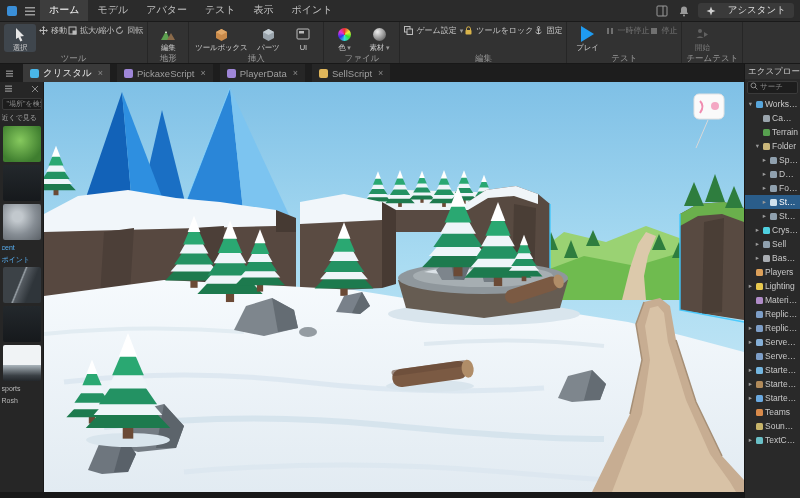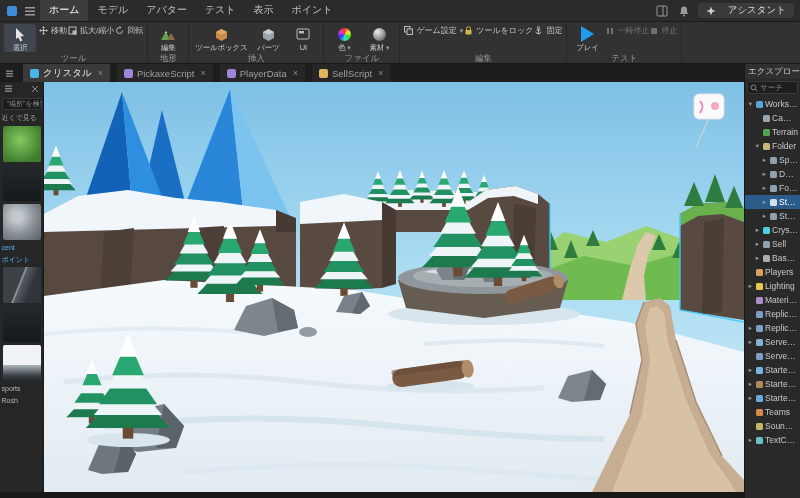--- a/index.html
+++ b/index.html
@@ -53,21 +53,21 @@
   .th-road{background:linear-gradient(112deg,#3c4247 42%,#9aa2a8 45%,#555b61 48%,#2f353a 70%)}
   .th-car{background:linear-gradient(#f0f3f5 55%,#aab4bb 56%,#3a4045 85%,#23272b)}
   .tb-link{font-size:7px;color:#58aef0;width:40px;white-space:nowrap;overflow:hidden;line-height:9px}
   .tb-grey{color:#b9b9b9}
   
   .viewport{width:700px;height:410px;position:relative;background:#0c0c0c}
   .viewport svg{display:block;width:700px;height:410px}
   
   .explorer{width:56px;background:#292929;border-left:1px solid #171717;display:flex;flex-direction:column;font-size:8.5px}
   .x-head{height:15px;display:flex;align-items:center;justify-content:space-between;padding:0 3px;color:#cfcfcf;background:#303030;white-space:nowrap;overflow:hidden;flex:none}
-  .x-search{height:13px;margin:2px;background:#1d1d1d;border:1px solid #3a3a3a;border-radius:2px;display:flex;align-items:center;gap:2px;padding:0 2px;color:#8a8a8a;font-size:7.5px;flex:none}
+  .x-search{height:13px;margin:2px;background:#1d1d1d;border:1px solid #3a3a3a;border-radius:2px;display:flex;gap:2px;padding:0 2px;color:#8a8a8a;font-size:7.5px;flex:none}
   .x-tree{flex:1;overflow:hidden;padding-top:1px}
   .xr{height:14px;display:flex;align-items:center;gap:2px;padding-right:2px;color:#c9c9c9;white-space:nowrap}
   .xr.sel{background:#2a5d8a;color:#fff}
   .xa{width:7px;font-size:6.5px;color:#9a9a9a;text-align:center;flex:none}
   .xi{width:7px;height:7px;border-radius:1.5px;flex:none}
   .xl{overflow:hidden;text-overflow:ellipsis;font-size:8.5px}
   .d0{padding-left:2px}.d1{padding-left:9px}.d2{padding-left:16px}
   .bottomstrip{height:8px;background:#181818}
 </style>
 </head>
@@ -280,20 +280,35 @@
                 <rect x="1" y="1" width="6" height="6" fill="#bbb"></rect>
               </svg>
             <span>停止</span>
           </div>
         </div>
       </div>
       <div class="rg-label">テスト</div>
     </div>
 
 
+    <div class="rg">
+      <div class="rg-body">
+        <div class="bigbtn dim">
+          <span class="bicon">
+            <svg width="14" height="14">
+                <circle cx="5" cy="4" r="2" fill="#9a9a9a"></circle>
+                <path d="M1.5 11 Q5 7.5 8.5 11" fill="#9a9a9a"></path>
+                <path d="M9 5 L13 7.5 L9 10 Z" fill="#9a9a9a"></path>
+              </svg>
+          </span>
+          <span class="blabel">開始</span>
+        </div>
+      </div>
+      <div class="rg-label">チームテスト</div>
+    </div>
 
     <div style="flex:1"></div>
   </div>
 
   <div class="workrow">
     <div class="left-dock">
 
       <div class="tabbar">
         <span class="tabstrip-btn">
           <svg width="9" height="9">

